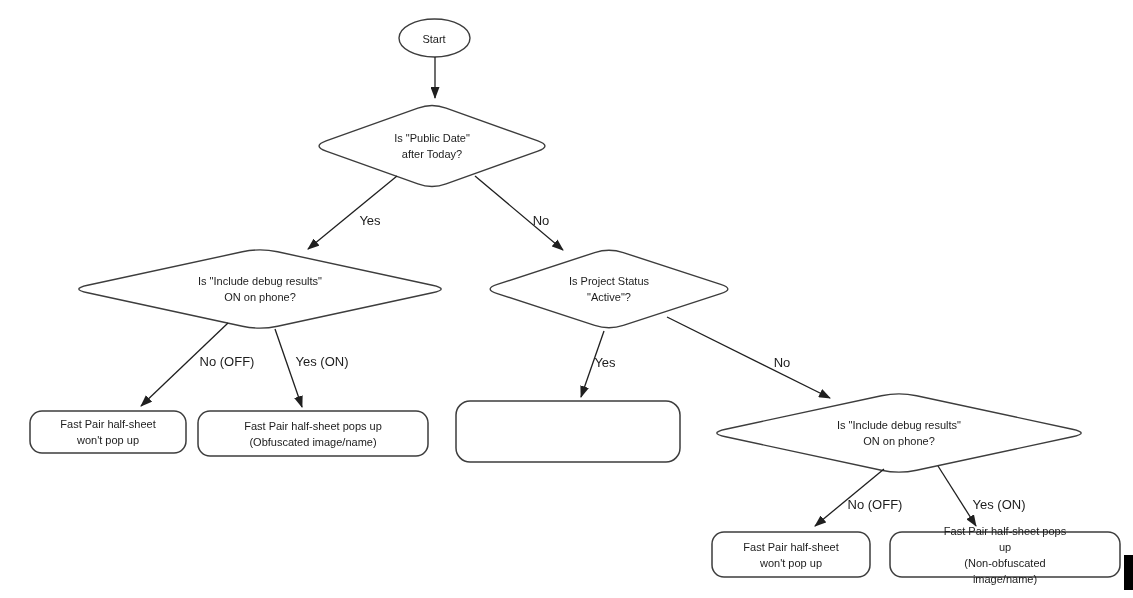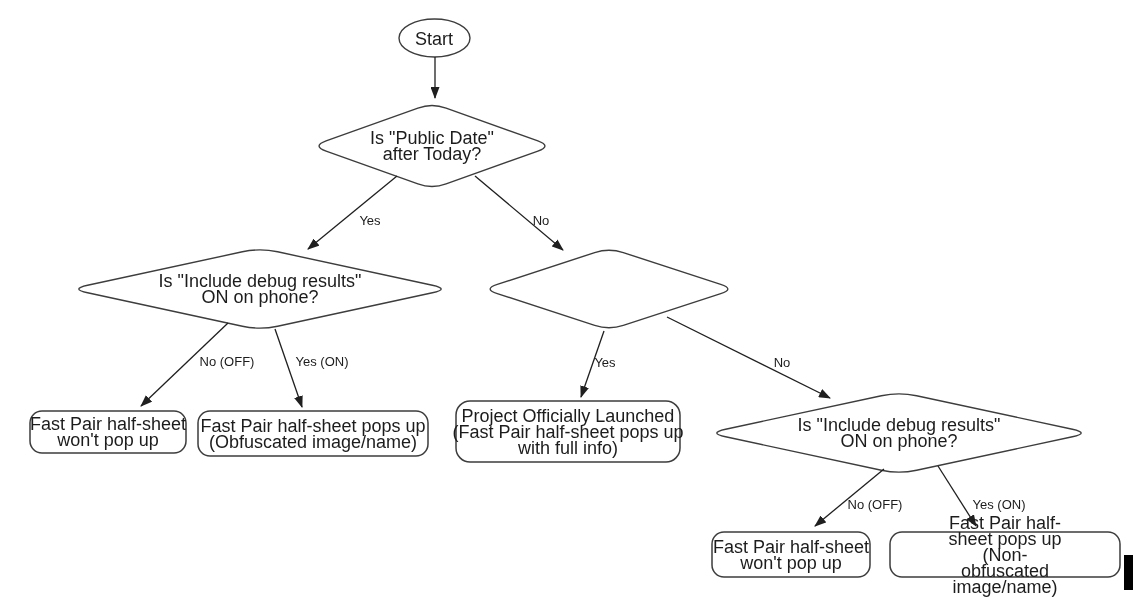--- a/index.html
+++ b/index.html
@@ -10,21 +10,21 @@
     background: #ffffff;
     font-family: "Liberation Sans", sans-serif;
     color: #1c1c1c;
     overflow: hidden;
   }
   .canvas svg { position: absolute; left: 0; top: 0; }
   .node-label {
     position: absolute;
     transform: translate(-50%, -50%);
     text-align: center;
-    font-size: 18px;
+    font-size: 11px;
     line-height: 16px;
     white-space: pre-line;
     color: #1c1c1c;
   }
   .edge-label {
     position: absolute;
     transform: translate(-50%, -50%);
     font-size: 13px;
     line-height: 15px;
     white-space: nowrap;
@@ -83,33 +83,32 @@
   </svg>
 
   <div class="node-label" style="left:434px; top:39px;">Start</div>
 
   <div class="node-label" style="left:432px; top:146px;">Is "Public Date"
 after Today?</div>
 
   <div class="node-label" style="left:260px; top:289px;">Is "Include debug results"
 ON on phone?</div>
 
+  <div class="node-label" style="left:609px; top:289px;">Is Project Status
+"Active"?</div>
 
   <div class="node-label" style="left:899px; top:433px;">Is "Include debug results"
 ON on phone?</div>
 
   <div class="node-label" style="left:108px; top:432px;">Fast Pair half-sheet
 won't pop up</div>
 
   <div class="node-label" style="left:313px; top:434px;">Fast Pair half-sheet pops up
 (Obfuscated image/name)</div>
 
-  <div class="node-label" style="left:568px; top:432px;">Project Officially Launched
-(Fast Pair half-sheet pops up
-with full info)</div>
 
   <div class="node-label" style="left:791px; top:555px;">Fast Pair half-sheet
 won't pop up</div>
 
   <div class="node-label" style="left:1005px; top:555px;">Fast Pair half-sheet pops up
 (Non-obfuscated image/name)</div>
 
   <div class="edge-label" style="left:370px; top:220px;">Yes</div>
 
   <div class="edge-label" style="left:541px; top:220px;">No</div>

